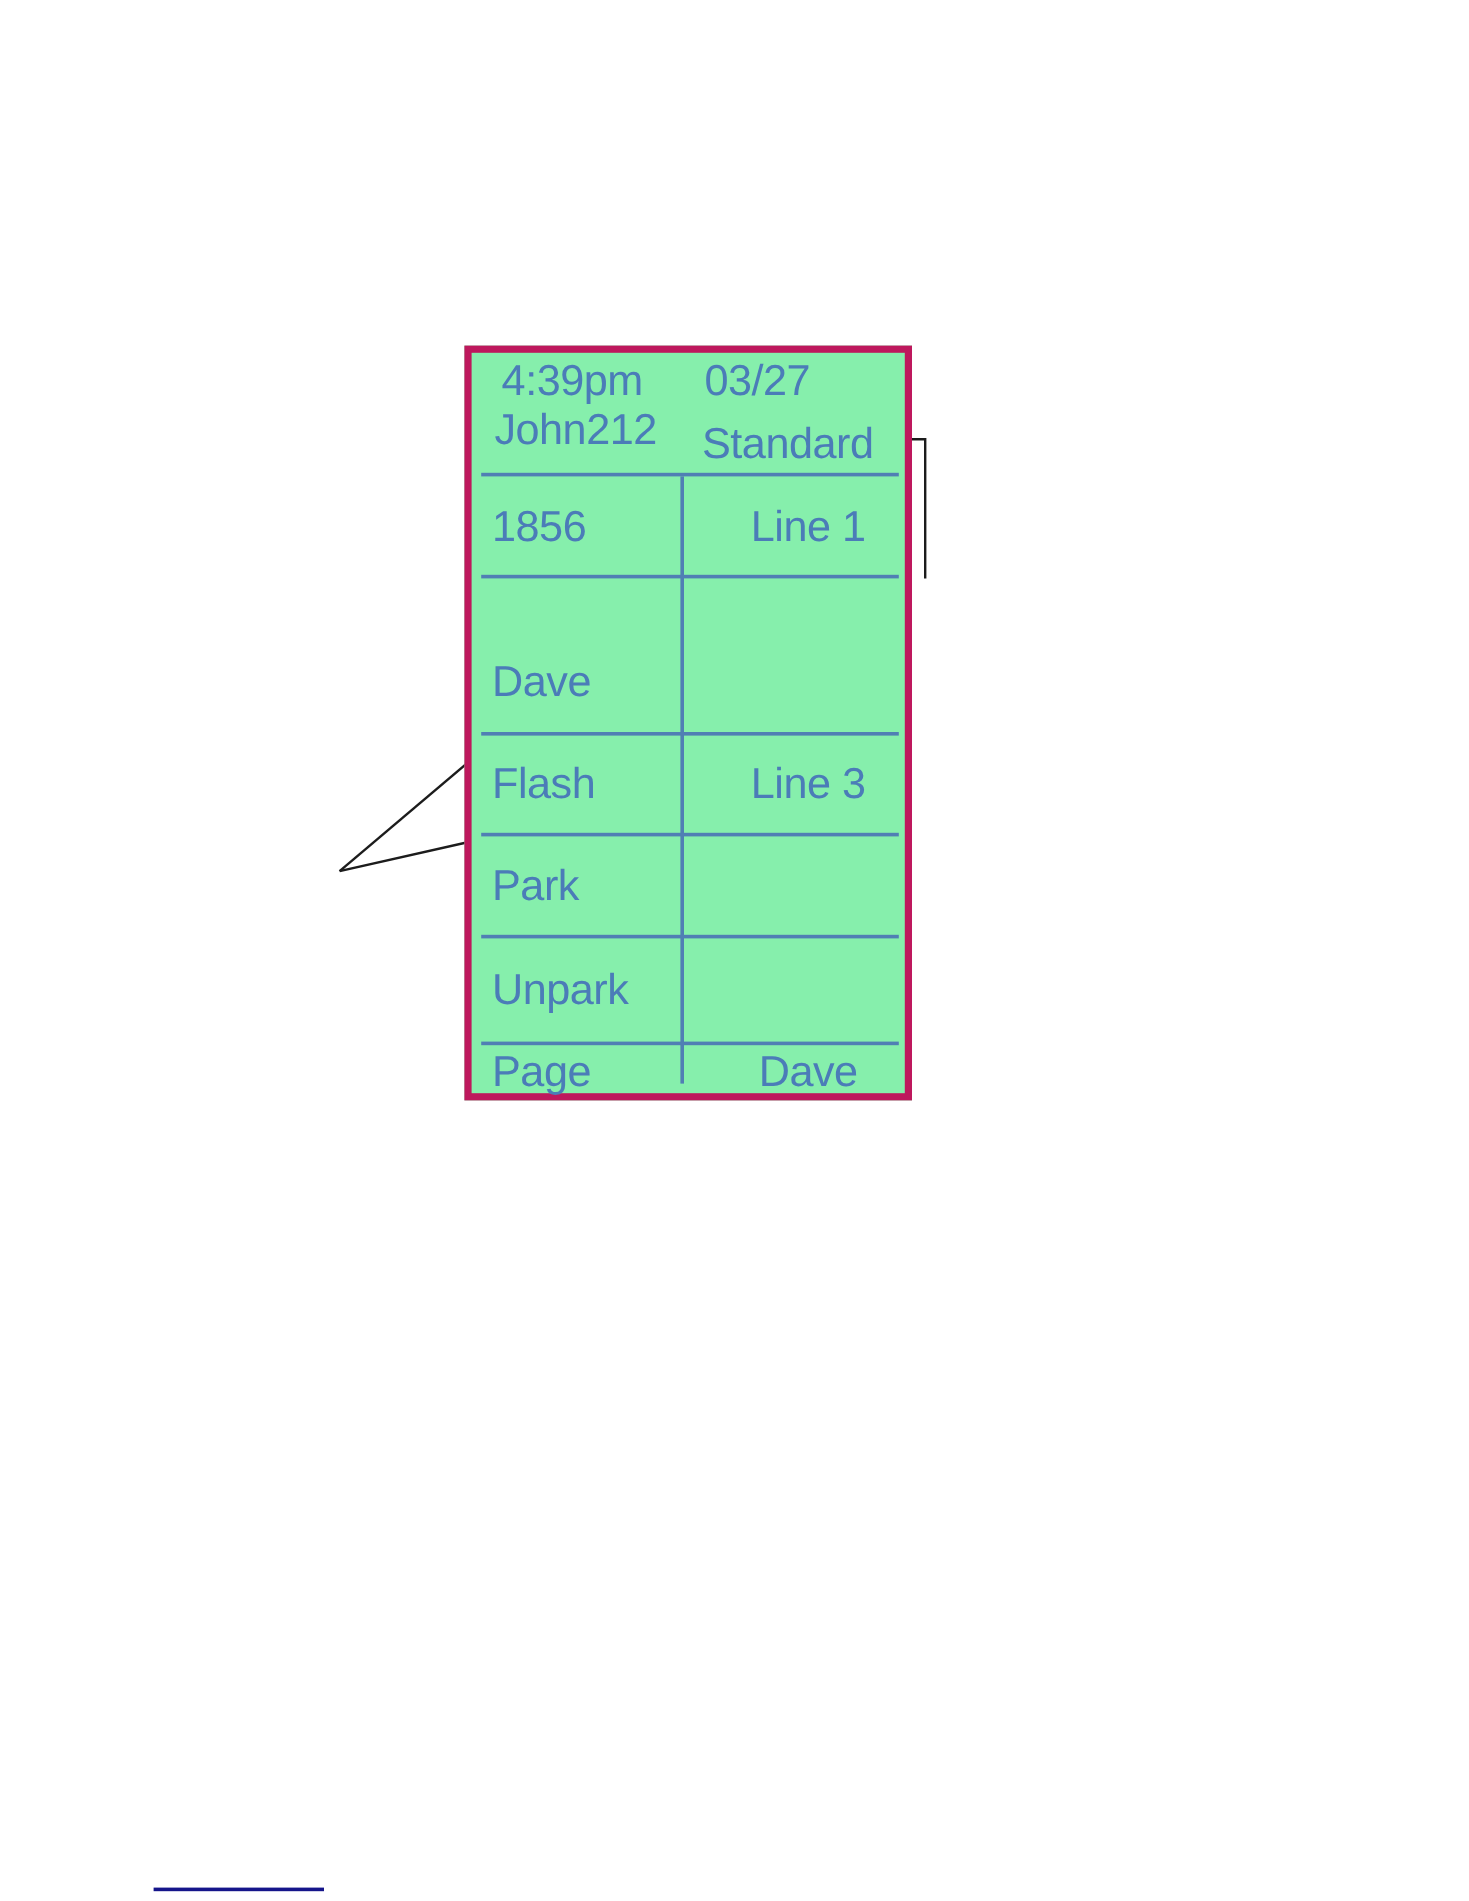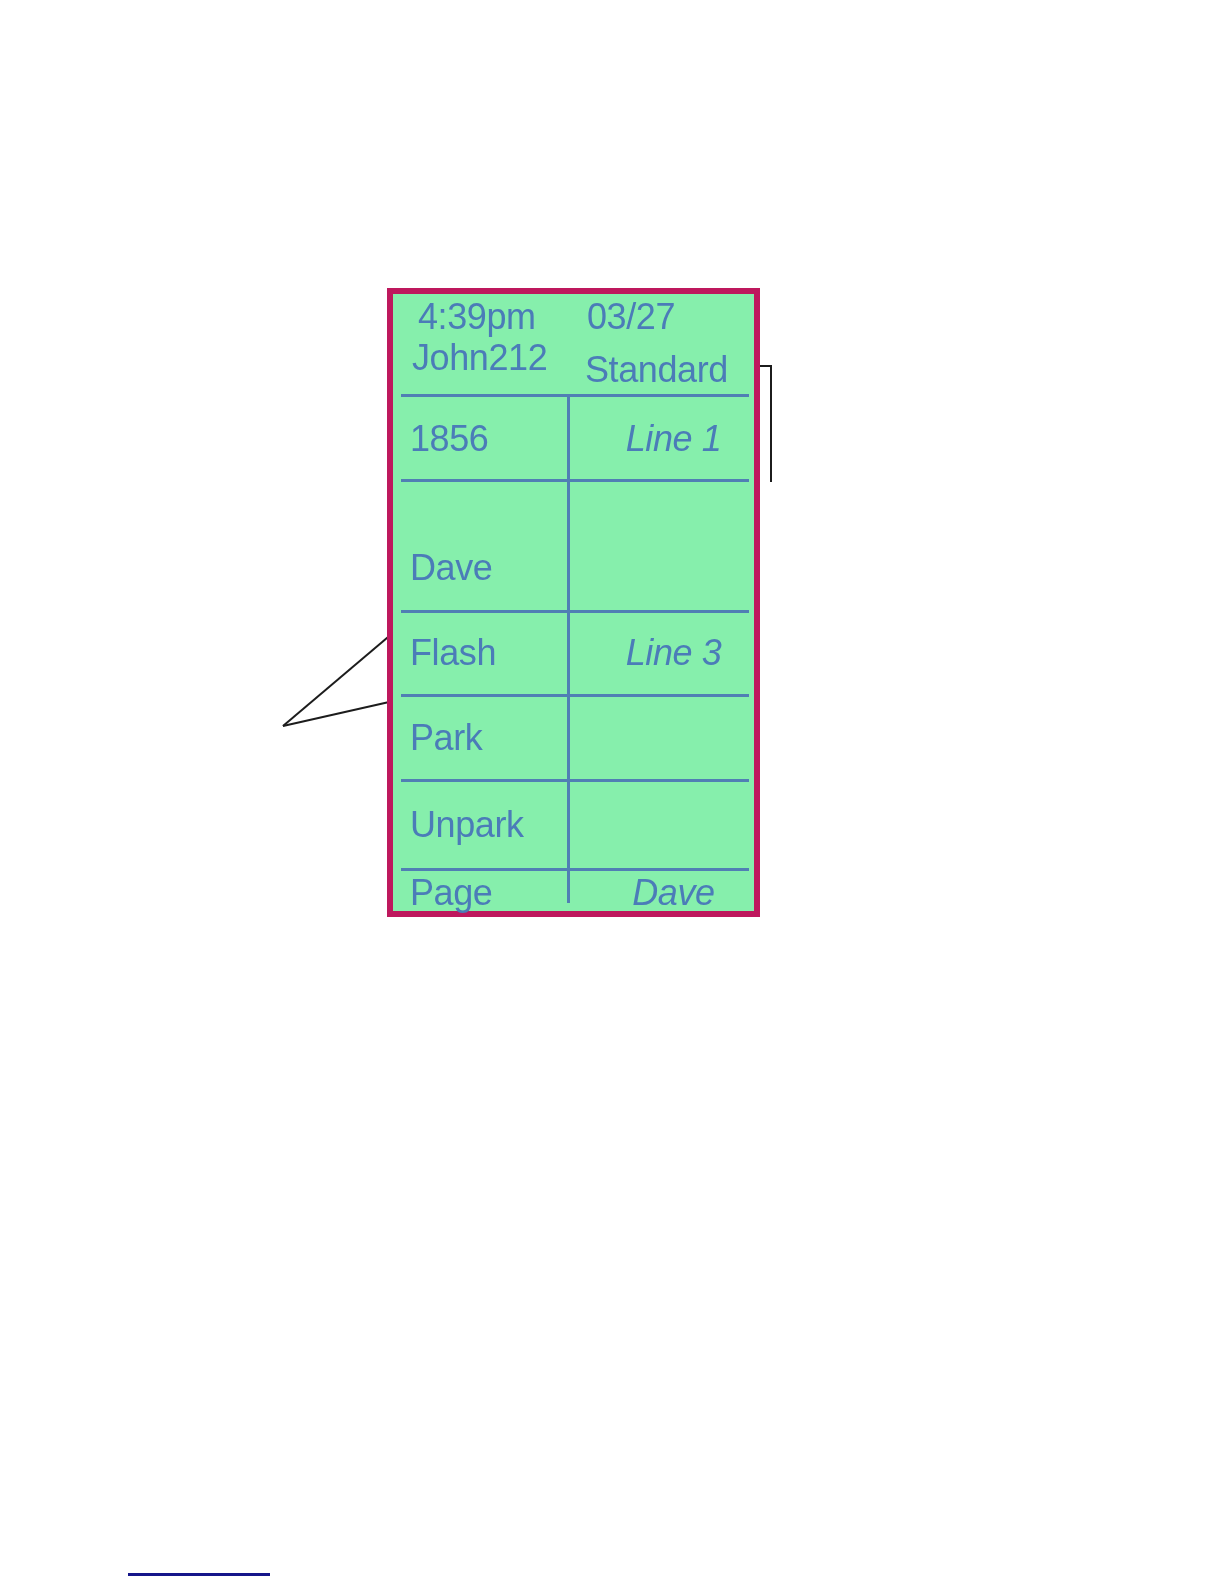--- a/index.html
+++ b/index.html
@@ -107,21 +107,20 @@
     align-items: center;
     padding-left: 17px;
   }
   .cell-right {
     flex: 1;
     box-sizing: border-box;
     display: flex;
     align-items: center;
     justify-content: center;
     padding-left: 26px;
-    font-style: italic;
   }
 
   
   .callout-svg {
     position: absolute;
     left: 0; top: 0;
     width: 1224px;
     height: 1584px;
     pointer-events: none;
   }

